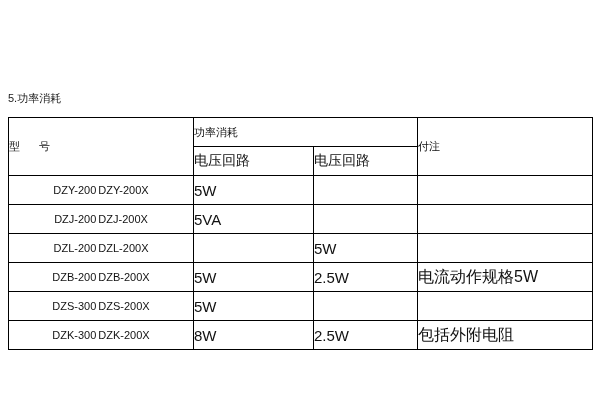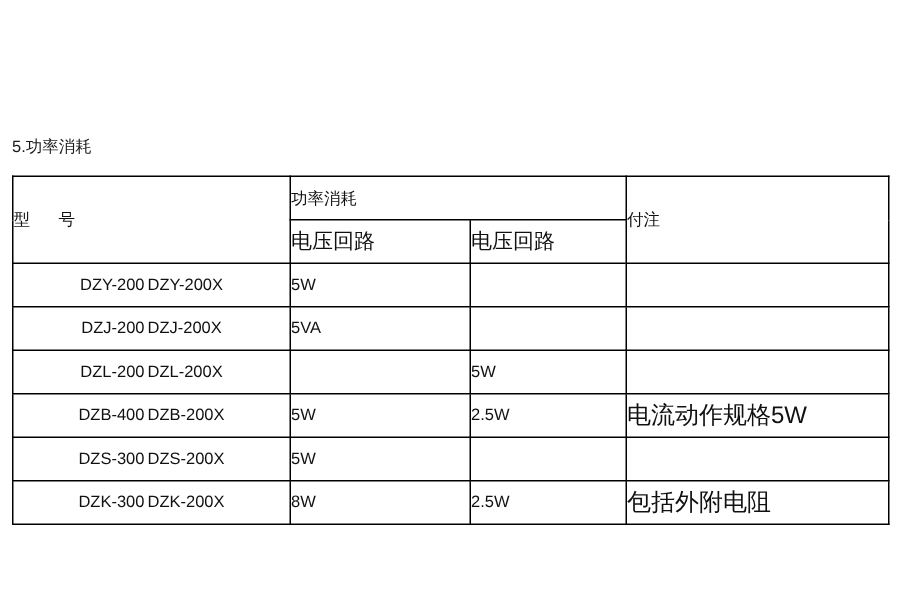--- a/index.html
+++ b/index.html
@@ -70,21 +70,21 @@
     font-size: 11px;
   }
   .hdr-sub {
     font-size: 14px;
   }
   .note-cell {
     font-size: 16px;
     white-space: nowrap;
   }
   .val {
-    font-size: 11px;
+    font-size: 15px;
   }
 </style>
 </head>
 <body>
 
 <div class="page">
 
   <div class="section-title">5.功率消耗</div>
 
   <div class="table-wrap">
@@ -148,21 +148,21 @@
             </div>
           </td>
           <td class="val"></td>
           <td class="val">5W</td>
           <td class="note-cell"></td>
         </tr>
 
         <tr>
           <td>
             <div class="model-cell">
-              <span>DZB-400</span>
+              <span>DZB-200</span>
               <span>DZB-200X</span>
             </div>
           </td>
           <td class="val">5W</td>
           <td class="val">2.5W</td>
           <td class="note-cell">电流动作规格5W</td>
         </tr>
 
         <tr>
           <td>

